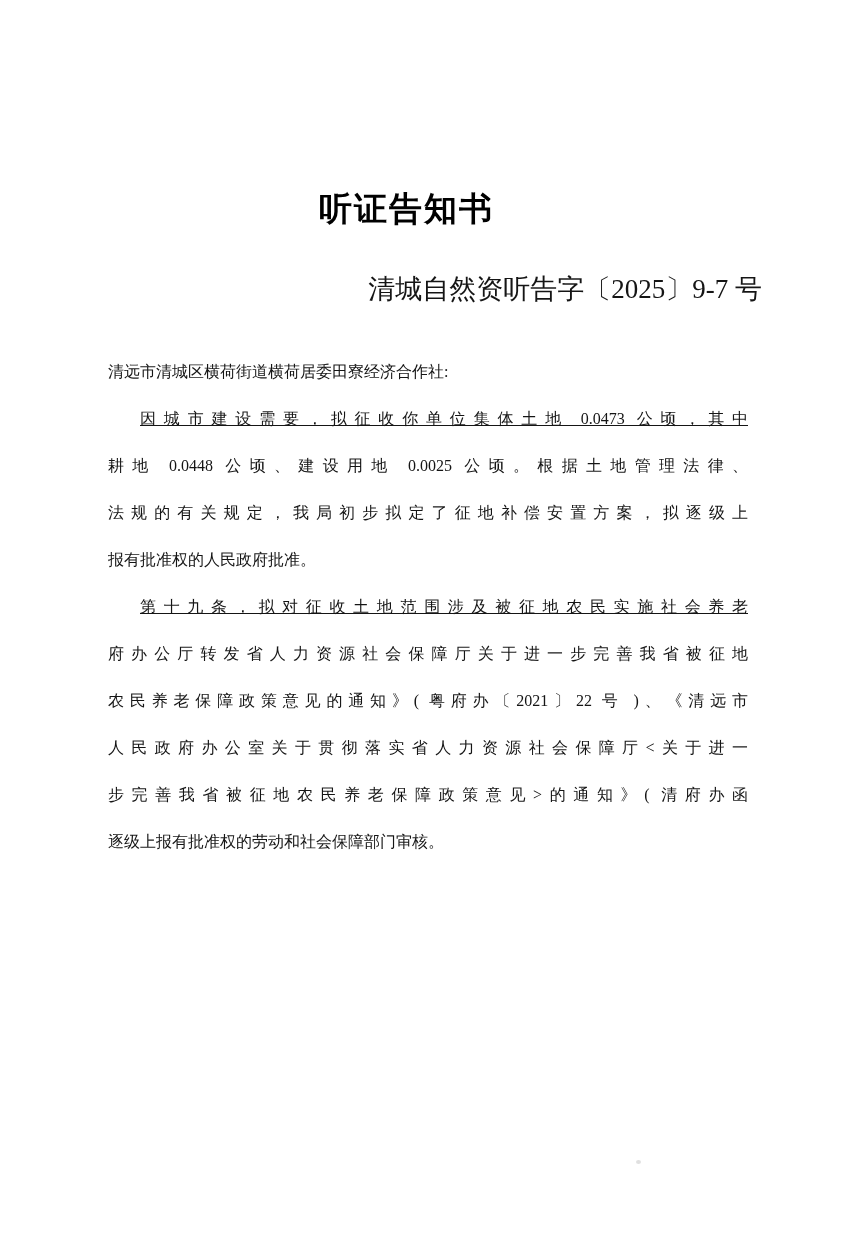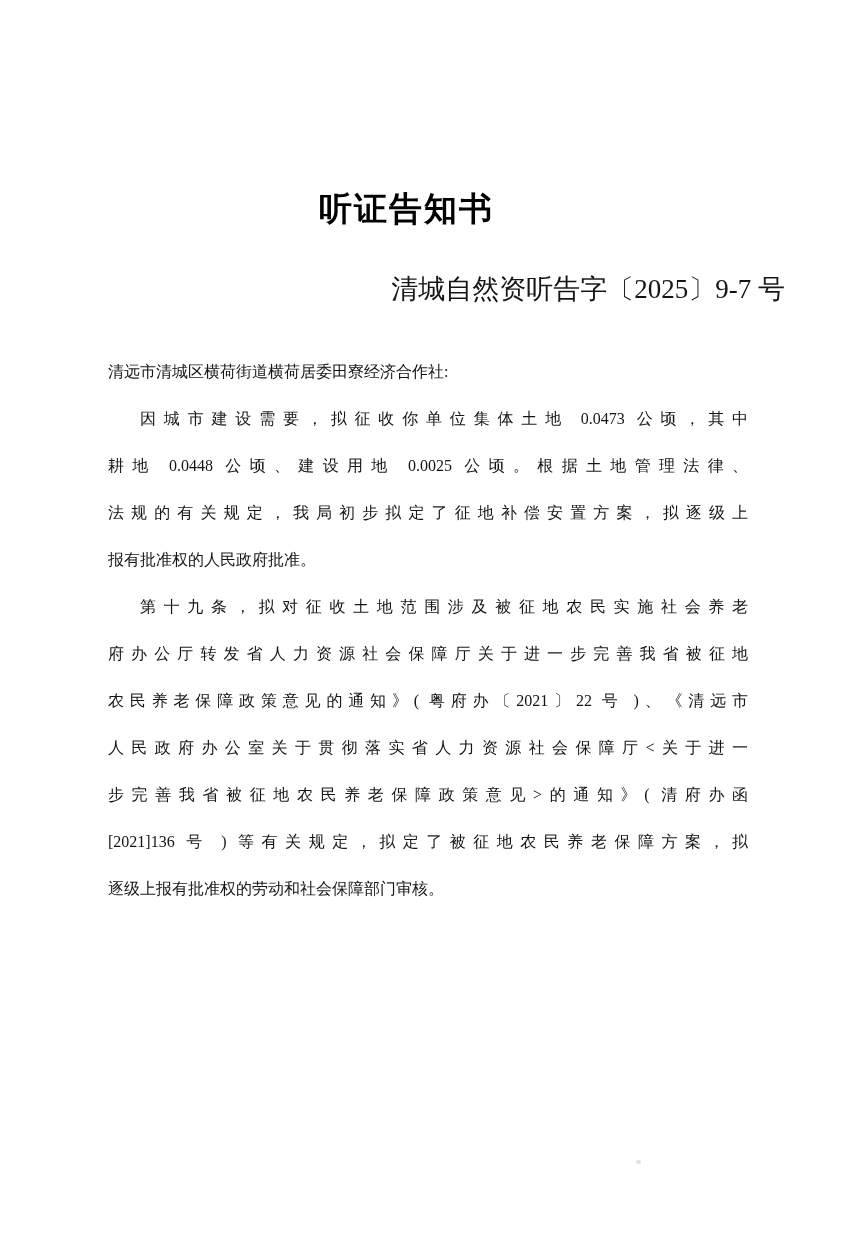--- a/index.html
+++ b/index.html
@@ -26,21 +26,20 @@
     letter-spacing: 2px;
     color: #000000;
   }
   .doc-number {
     margin-top: 42px;
     width: 762px; 
     text-align: right;
     font-size: 27px;
     line-height: 34px;
     color: #151515;
-    padding-left: 23px;
   }
   .doc-body {
     margin-left: 108px;
     width: 640px;
     font-size: 16px;
     line-height: 47px;
     color: #151515;
   }
   .salutation {
     margin-top: 42px;
@@ -52,20 +51,21 @@
     width: 640px;
     white-space: nowrap;
   }
   .line.fill {
     white-space: normal;
     text-align: justify;
     text-align-last: justify;
   }
   .line.first {
     text-indent: 2em;
+    text-decoration: underline;
   }
   .scan-artifact {
     position: absolute;
     left: 636px;
     top: 1160px;
     width: 5px;
     height: 4px;
     background: #d8d8d8;
     border-radius: 50%;
     opacity: 0.8;
@@ -87,19 +87,18 @@
         <div class="line fill">耕地 0.0448 公顷、建设用地 0.0025 公顷。根据土地管理法律、</div>
         <div class="line fill">法规的有关规定，我局初步拟定了征地补偿安置方案，拟逐级上</div>
         <div class="line">报有批准权的人民政府批准。</div>
       </div>
       <div class="paragraph">
         <div class="line first fill">第十九条，拟对征收土地范围涉及被征地农民实施社会养老</div>
         <div class="line fill">府办公厅转发省人力资源社会保障厅关于进一步完善我省被征地</div>
         <div class="line fill">农民养老保障政策意见的通知》( 粤府办〔2021〕22 号 )、《清远市</div>
         <div class="line fill">人民政府办公室关于贯彻落实省人力资源社会保障厅&lt;关于进一</div>
         <div class="line fill">步完善我省被征地农民养老保障政策意见&gt;的通知》( 清府办函</div>
-        <div class="line fill">[2021]136 号 ) 等有关规定，拟定了被征地农民养老保障方案，拟</div>
         <div class="line">逐级上报有批准权的劳动和社会保障部门审核。</div>
       </div>
     </div>
 
   <div class="scan-artifact"></div>
 </div>
 
 </body></html>

